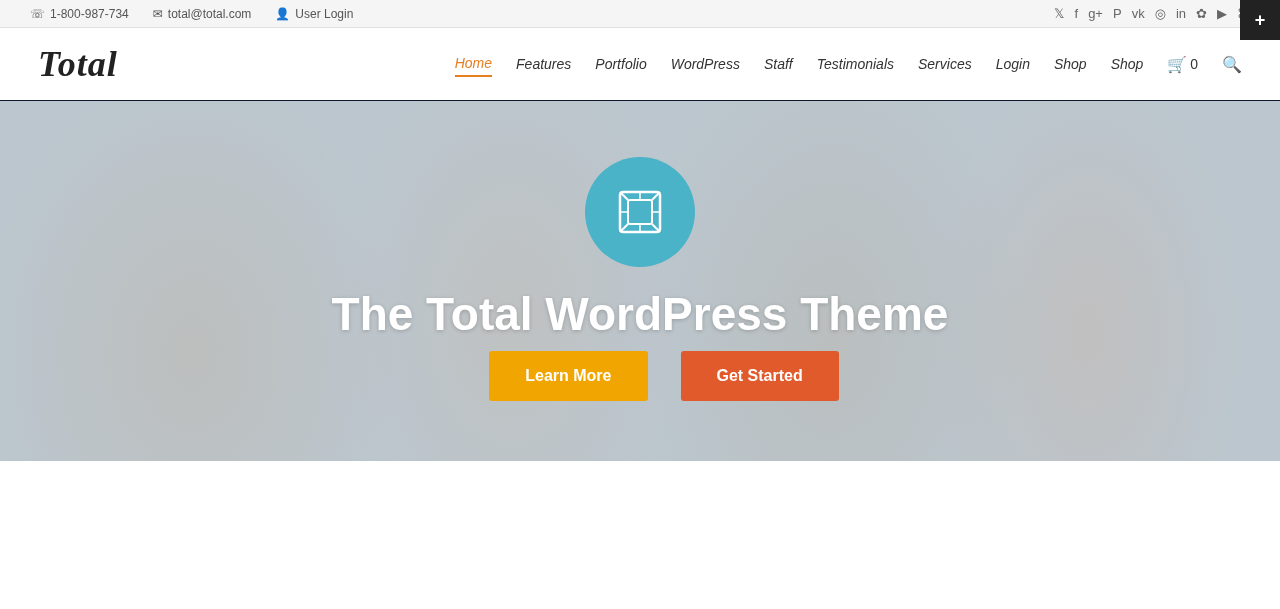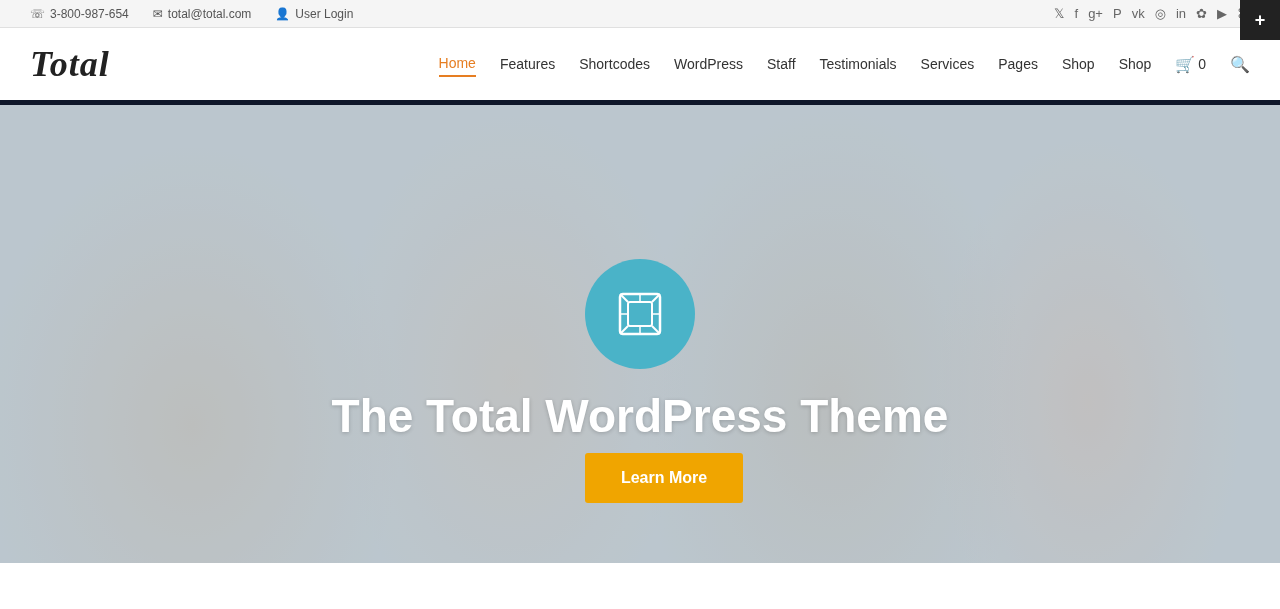--- a/index.html
+++ b/index.html
@@ -33,25 +33,25 @@
     }
     .top-bar-right a {
       color: #666;
       text-decoration: none;
       font-size: 13px;
     }
 
     
     .header {
       background: #fff;
-      padding: 15px 30px;
+      padding: 15px 38px;
       display: flex;
       align-items: center;
       justify-content: space-between;
-      border-bottom: 5px solid #0f172a;
+      border-bottom: 1px solid #0f172a;
       position: relative;
       z-index: 10;
     }
     .logo {
       font-family: 'Georgia', cursive;
       font-size: 36px;
       font-style: italic;
       color: #222;
       text-decoration: none;
       letter-spacing: 1px;
@@ -61,20 +61,21 @@
       display: flex;
       align-items: center;
       gap: 24px;
       font-size: 14px;
     }
     .nav a {
       color: #333;
       text-decoration: none;
       font-weight: 500;
       padding: 4px 0;
+      font-style: italic;
     }
     .nav a.active {
       color: #e67e22;
       border-bottom: 2px solid #e67e22;
     }
     .nav-cart {
       display: flex;
       align-items: center;
       gap: 3px;
       color: #333;
@@ -96,21 +97,21 @@
       justify-content: center;
       cursor: pointer;
       z-index: 100;
     }
     .corner-widget span { color: #fff; font-size: 18px; font-weight: bold; }
 
     
     .hero {
       position: relative;
       width: 1280px;
-      height: 458px;
+      height: 360px;
       overflow: hidden;
       display: flex;
       flex-direction: column;
       align-items: center;
       justify-content: flex-end;
       padding-bottom: 60px;
     }
     .hero-bg {
       position: absolute;
       inset: 0;
@@ -210,21 +211,21 @@
 <body>
 
 <div class="corner-widget">
   <span>+</span>
 </div>
 
 <div class="top-bar">
   <div class="top-bar-left">
     <div class="top-bar-item">
       <span>☏</span>
-      <span>3-800-987-654</span>
+      <span>1-800-987-734</span>
     </div>
     <div class="top-bar-item">
       <span>✉</span>
       <a>total@total.com</a>
     </div>
     <div class="top-bar-item">
       <span>👤</span>
       <a>User Login</a>
     </div>
   </div>
@@ -240,26 +241,26 @@
     <a title="Vimeo">▶</a>
     <a title="RSS">⌘</a>
   </div>
 </div>
 
 <header class="header">
   <a class="logo">Total</a>
   <nav class="nav">
     <a class="active">Home</a>
     <a>Features</a>
-    <a>Shortcodes</a>
+    <a>Portfolio</a>
     <a>WordPress</a>
     <a>Staff</a>
     <a>Testimonials</a>
     <a>Services</a>
-    <a>Pages</a>
+    <a>Login</a>
     <a>Shop</a>
     <a>Shop</a>
     <div class="nav-cart">
       <span class="cart-icon">🛒</span>
       <span>0</span>
     </div>
     <span class="nav-search">🔍</span>
   </nav>
 </header>
 
@@ -281,15 +282,16 @@
 
         <line x1="18" y1="30" x2="10" y2="30" stroke="white" stroke-width="1.5"></line>
         <line x1="42" y1="30" x2="50" y2="30" stroke="white" stroke-width="1.5"></line>
         <line x1="30" y1="18" x2="30" y2="10" stroke="white" stroke-width="1.5"></line>
         <line x1="30" y1="42" x2="30" y2="50" stroke="white" stroke-width="1.5"></line>
       </svg>
     </div>
     <h1 class="hero-title">The Total WordPress Theme</h1>
     <div class="hero-buttons">
       <button class="btn-learn">Learn More</button>
+      <button class="btn-started">Get Started</button>
     </div>
   </div>
 </section>
 
 </body></html>

